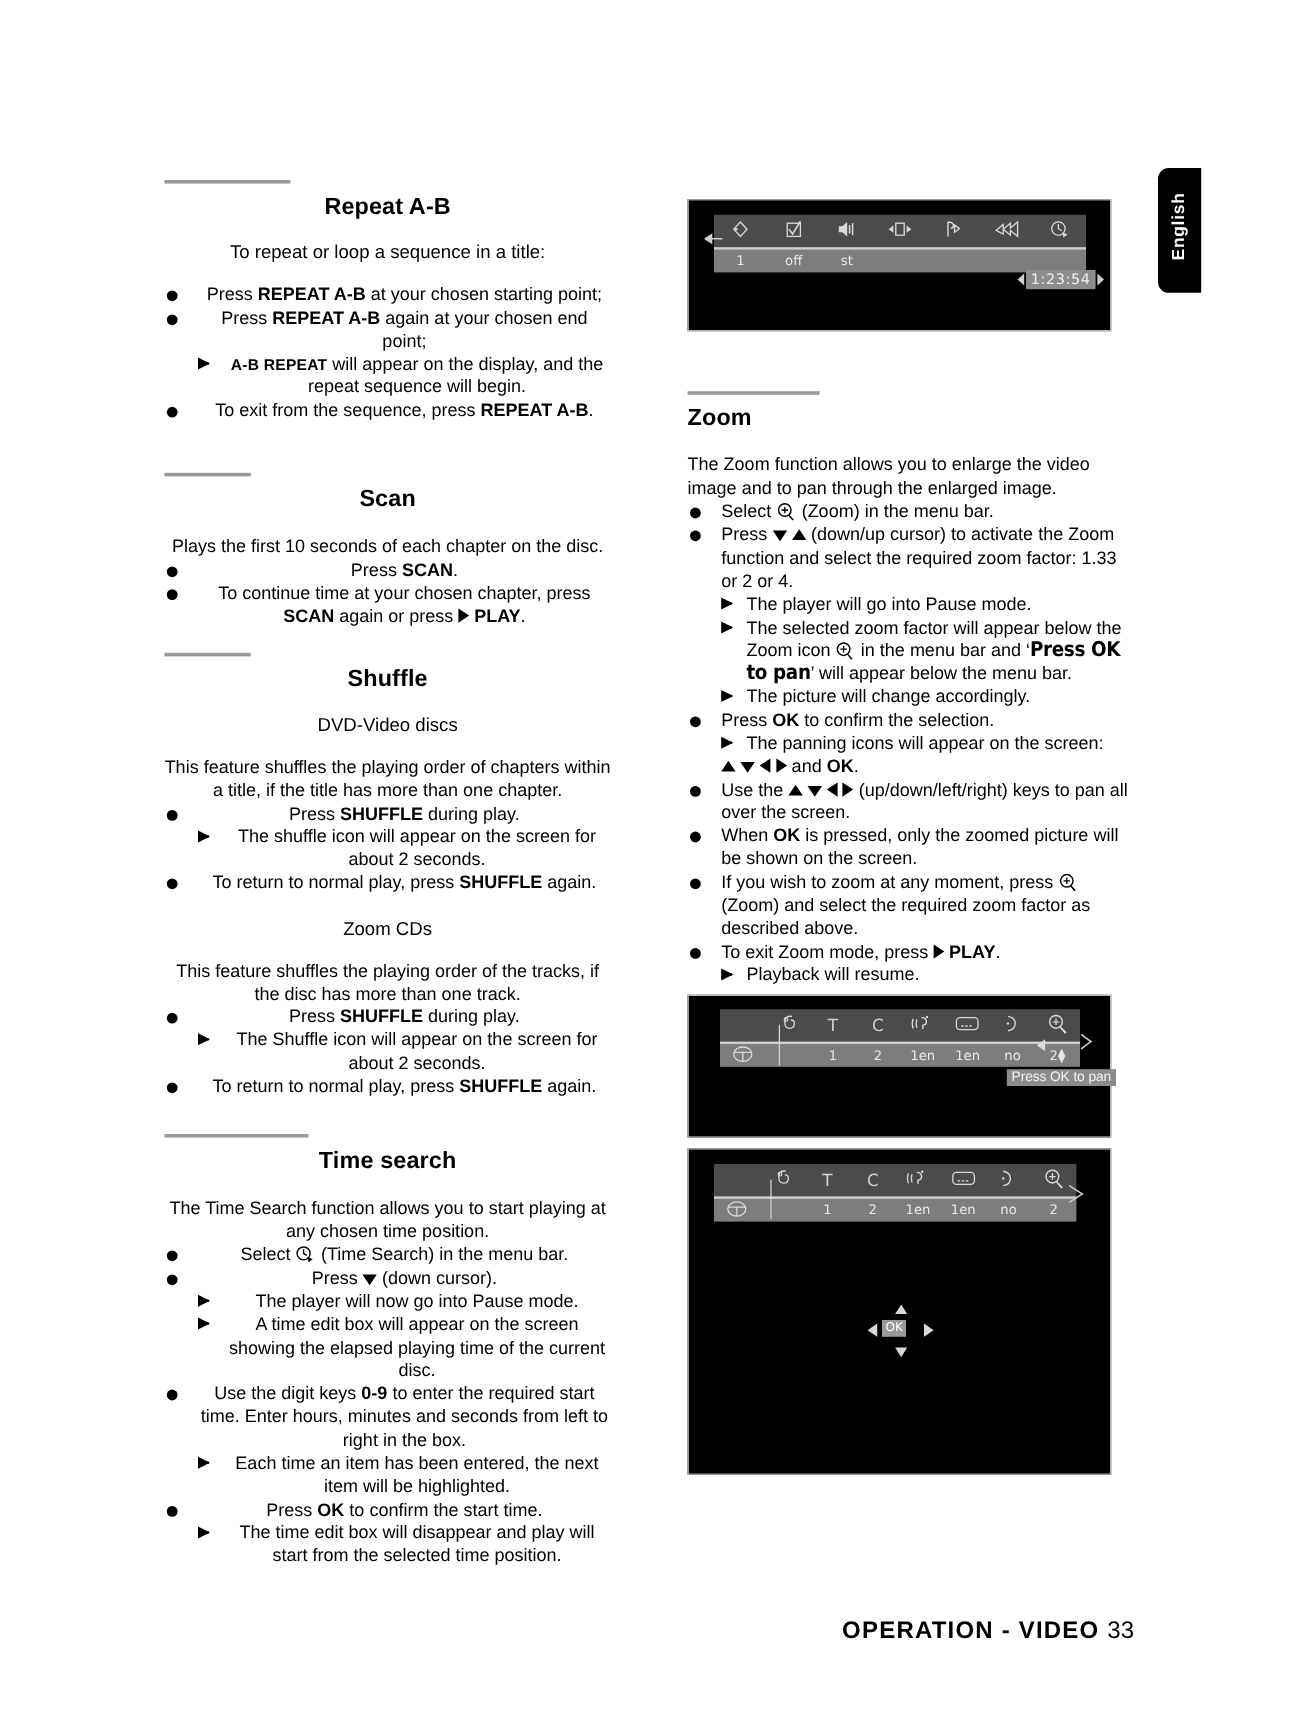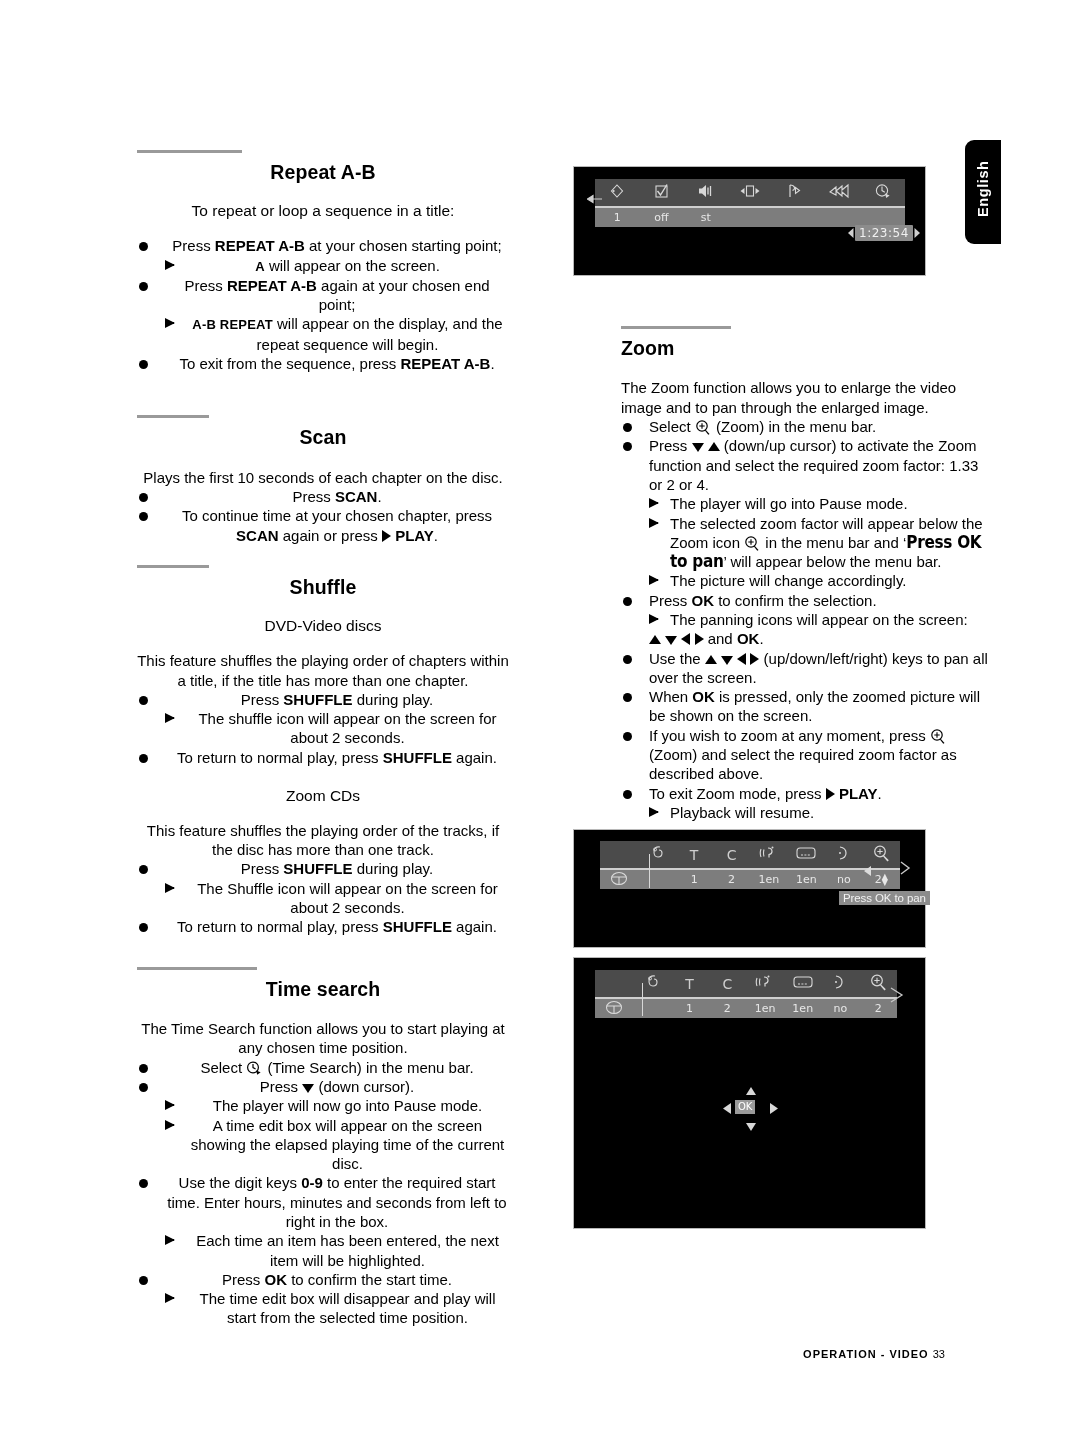--- a/index.html
+++ b/index.html
@@ -15,21 +15,21 @@
     color: #000000;
     overflow: hidden;
   }
 
   
   .col {
     position: absolute;
     top: 150px;
   }
   .col-left  { left: 137px; width: 372px; text-align: center; }
-  .col-right { left: 573px; width: 372px; margin-left: 48px; }
+  .col-right { left: 573px; width: 372px; }
 
   
   .rule {
     height: 3px;
     background: #9a9a9a;
     margin-bottom: 9px;
   }
   .rule.w-short { width: 72px; }
   .rule.w-mid   { width: 105px; }
   .rule.w-long  { width: 110px; }
@@ -218,43 +218,39 @@
     height: 46px;
   }
 
   
   .footer {
     position: absolute;
     left: 0;
     top: 1348px;
     width: 945px;
     text-align: right;
-    font-size: 11px;
+    font-size: 20px;
     letter-spacing: 1px;
   }
   .footer .lbl { font-weight: bold; }
   .footer .pg  { font-weight: normal; letter-spacing: 0; }
 </style>
 </head>
 <body>
 
 <div class="col col-left">
 
   <div class="rule w-mid"></div>
   <h2 class="section">Repeat A-B</h2>
   <h3 class="sub">To repeat or loop a sequence in a title:</h3>
 
   <ul class="bl">
     <li>
       <span class="dot"></span>
       <span>Press </span><b>REPEAT A-B</b><span> at your chosen starting point;</span>
-      <div class="arrowline">
-        <span class="tri"></span>
-        <span class="sc">A</span><span> will appear on the screen.</span>
-      </div>
     </li>
     <li>
       <span class="dot"></span>
       <span>Press </span><b>REPEAT A-B</b><span> again at your chosen end point;</span>
       <div class="arrowline">
         <span class="tri"></span>
         <span class="sc">A-B REPEAT</span><span> will appear on the display, and the repeat sequence will begin.</span>
       </div>
     </li>
     <li>

